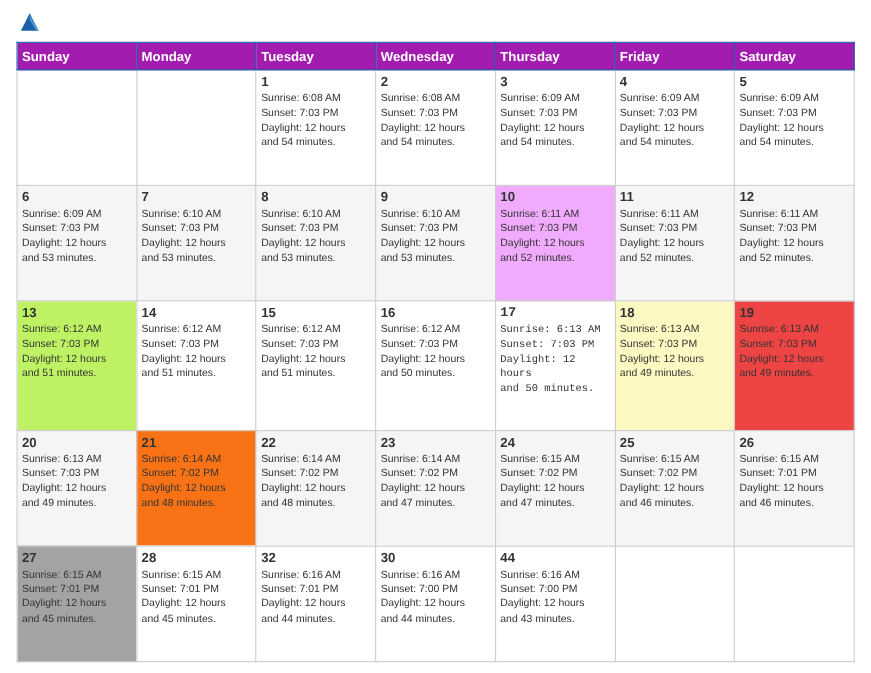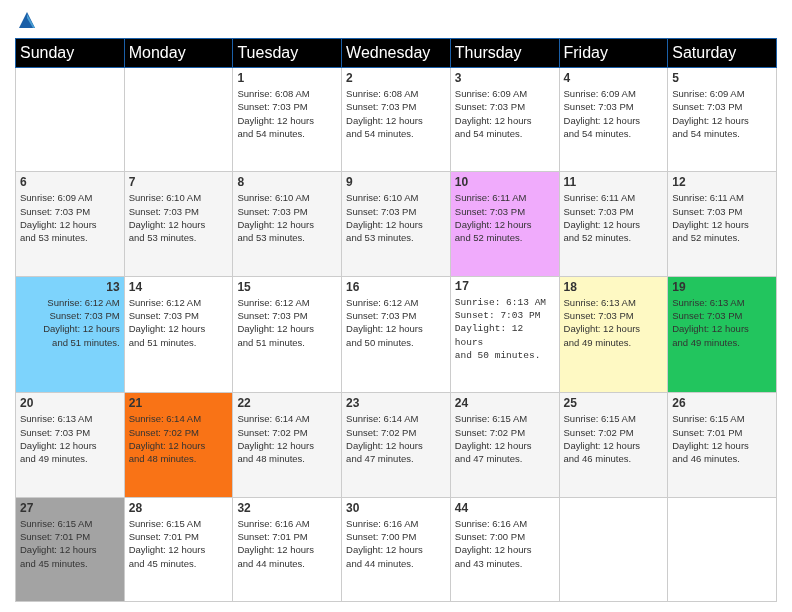--- a/index.html
+++ b/index.html
@@ -52,27 +52,27 @@
       color: #555;
     }
     .calendar {
       flex: 1;
       border: 1px solid #ccc;
       border-collapse: collapse;
       width: 100%;
       table-layout: fixed;
     }
     .calendar th {
-      background-color: #000000;
+      background-color: #a21caf;
       color: #fff;
-      font-size: 16px;
+      font-size: 12px;
       padding: 5px 4px;
       text-align: left;
       border: 1px solid #1a5fa8;
-      font-weight: normal;
+      font-weight: bold;
     }
     .calendar td {
       border: 1px solid #ccc;
       vertical-align: top;
       padding: 3px 4px;
       font-size: 10px;
       color: #333;
       height: 80px;
     }
     .calendar tr:nth-child(even) td {
@@ -217,21 +217,21 @@
           </td>
           <td style="background-color: rgb(245, 245, 245);">
             <span class="day-num">12</span>
             <div class="day-info" style="white-space: pre-line;">Sunrise: 6:11 AM
 Sunset: 7:03 PM
 Daylight: 12 hours
 and 52 minutes.</div>
           </td>
         </tr>
         <tr>
-          <td style="background-color: #7dd3fc; text-align: right;">
+          <td style="background-color: #bef264;">
             <span class="day-num">13</span>
             <div class="day-info" style="white-space: pre-line;">Sunrise: 6:12 AM
 Sunset: 7:03 PM
 Daylight: 12 hours
 and 51 minutes.</div>
           </td>
           <td style="background-color: rgb(255, 255, 255);">
             <span class="day-num">14</span>
             <div class="day-info" style="white-space: pre-line;">Sunrise: 6:12 AM
 Sunset: 7:03 PM
@@ -259,21 +259,21 @@
 Daylight: 12 hours
 and 50 minutes.</div>
           </td>
           <td style="background-color: #fef9c3;">
             <span class="day-num">18</span>
             <div class="day-info" style="white-space: pre-line;">Sunrise: 6:13 AM
 Sunset: 7:03 PM
 Daylight: 12 hours
 and 49 minutes.</div>
           </td>
-          <td style="background-color: #22c55e;">
+          <td style="background-color: #ef4444;">
             <span class="day-num">19</span>
             <div class="day-info" style="white-space: pre-line;">Sunrise: 6:13 AM
 Sunset: 7:03 PM
 Daylight: 12 hours
 and 49 minutes.</div>
           </td>
         </tr>
         <tr>
           <td style="background-color: rgb(245, 245, 245);">
             <span class="day-num">20</span>

